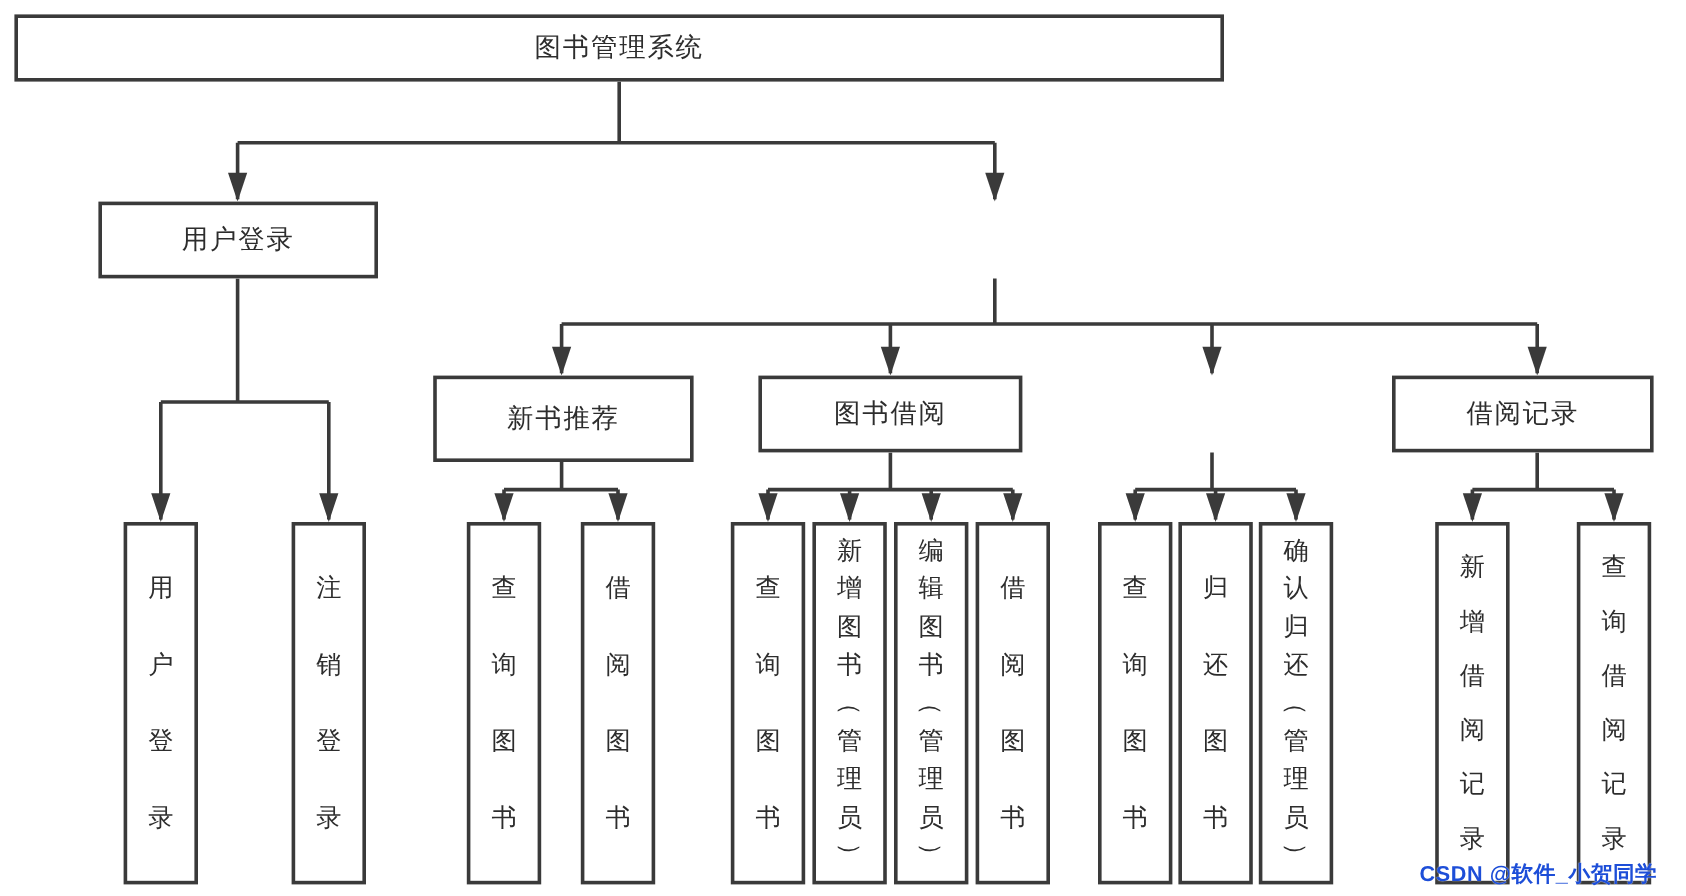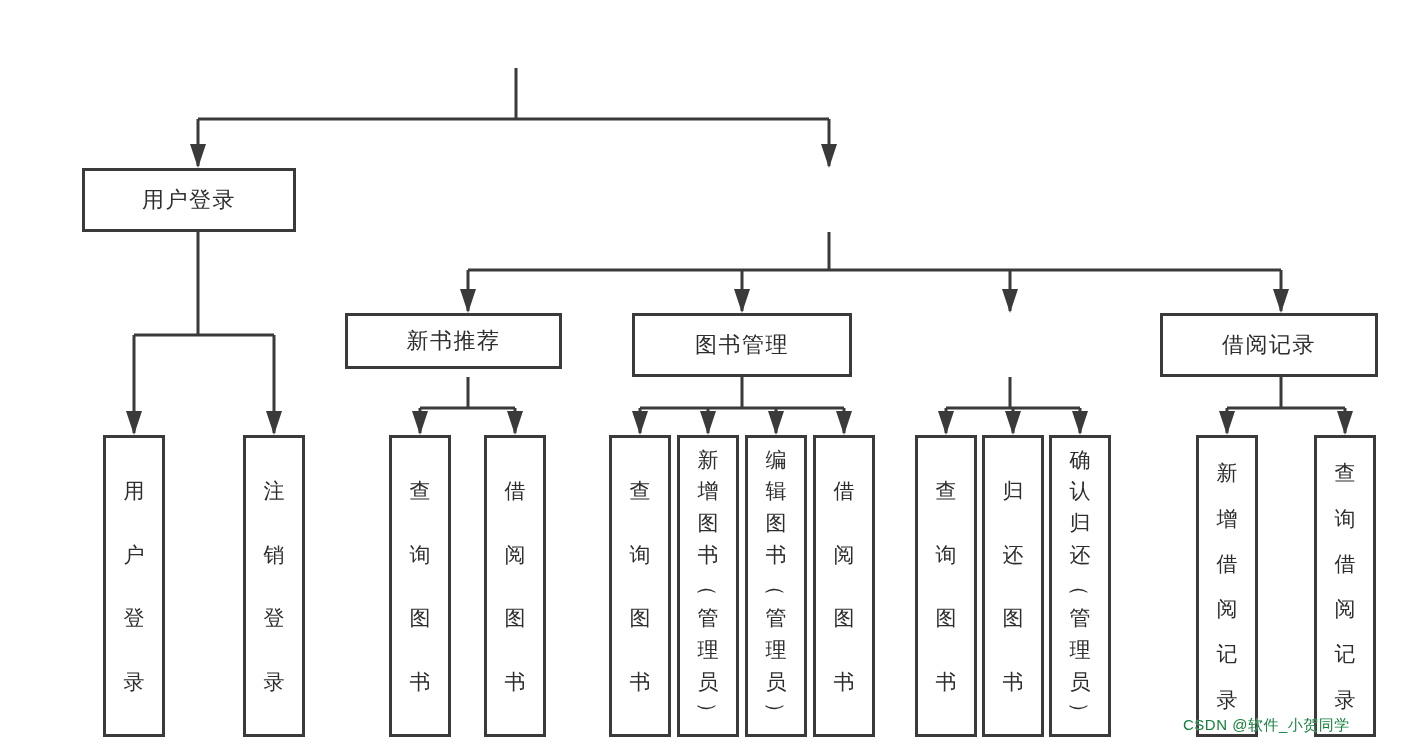--- a/index.html
+++ b/index.html
@@ -19,22 +19,23 @@
     border:3px solid #3a3a3a;background:#ffffff;z-index:2;
   }
   .vlabel{
     display:flex;flex-direction:column;justify-content:space-evenly;align-items:center;
     height:100%;font-size:21px;color:#2d2d2d;line-height:1;
   }
   .vlabel span{display:block;width:22px;height:21px;text-align:center;}
   .vlabel span.rot{transform:rotate(90deg);}
   .watermark{
     position:absolute;left:1183px;top:716px;z-index:3;
-    font-size:15px;color:#15803d;letter-spacing:0.5px;white-space:nowrap;
+    font-size:18px;color:#1d4ed8;letter-spacing:0.5px;white-space:nowrap;
     text-shadow:0 0 1px #ffffff;
+    font-weight:bold;
   }
 </style>
 </head>
 <body>
 
 <div class="canvas">
 
   <svg class="connectors" viewBox="0 0 1405 747" xmlns="http://www.w3.org/2000/svg">
     <g stroke="#3a3a3a" stroke-width="3" fill="none">
       <path d="
@@ -88,25 +89,26 @@
       <polygon points="776,435 768,411 784,411"></polygon>
       <polygon points="844,435 836,411 852,411"></polygon>
       <polygon points="946,435 938,411 954,411"></polygon>
       <polygon points="1013,435 1005,411 1021,411"></polygon>
       <polygon points="1080,435 1072,411 1088,411"></polygon>
       <polygon points="1227,435 1219,411 1235,411"></polygon>
       <polygon points="1345,435 1337,411 1353,411"></polygon>
     </g>
   </svg>
 
-
-  <div class="hbox" style="left:82px;top:168px;width:214px;height:64px;font-family:Liberation Serif, serif;">用户登录</div>
-
-  <div class="hbox" style="left:345px;top:313px;width:217px;height:56px;text-align:center;">新书推荐</div>
-  <div class="hbox" style="left:632px;top:313px;width:220px;height:64px;">图书管理</div>
+  <div class="hbox" style="left:12px;top:12px;width:1008px;height:56px;">图书管理系统</div>
+
+  <div class="hbox" style="left:82px;top:168px;width:233px;height:64px;font-family:Liberation Serif, serif;">用户登录</div>
+
+  <div class="hbox" style="left:361px;top:313px;width:217px;height:72px;text-align:center;">新书推荐</div>
+  <div class="hbox" style="left:632px;top:313px;width:220px;height:64px;">图书借阅</div>
   <div class="hbox" style="left:1160px;top:313px;width:218px;height:64px;">借阅记录</div>
 
   <div class="vbox" style="left:103px;">
     <div class="vlabel">
         <span>用</span>
         <span>户</span>
         <span>登</span>
         <span>录</span>
       </div>
   </div>

